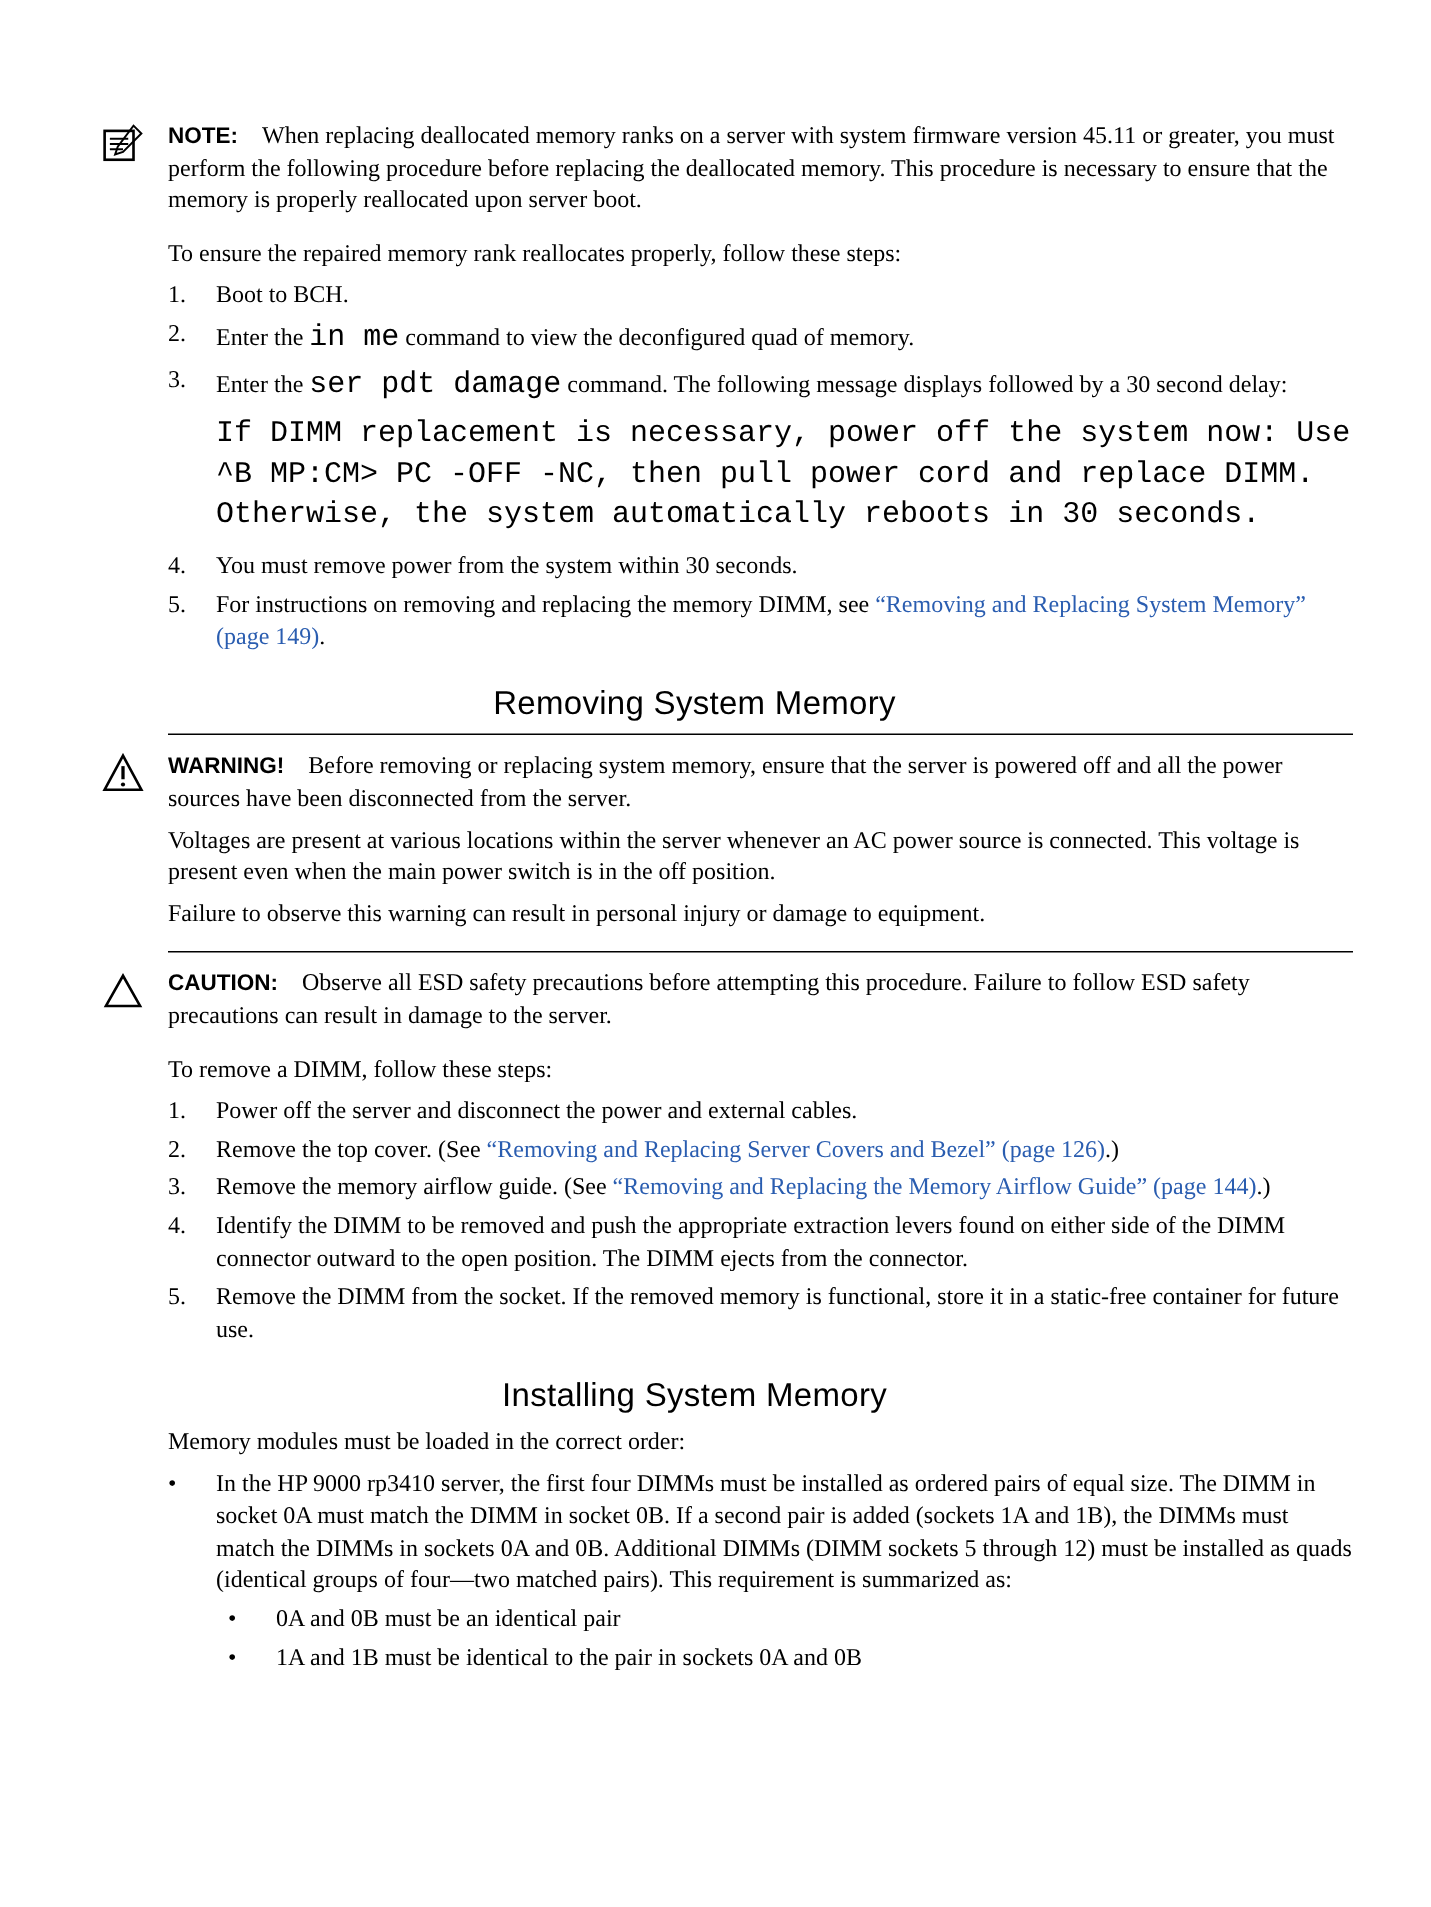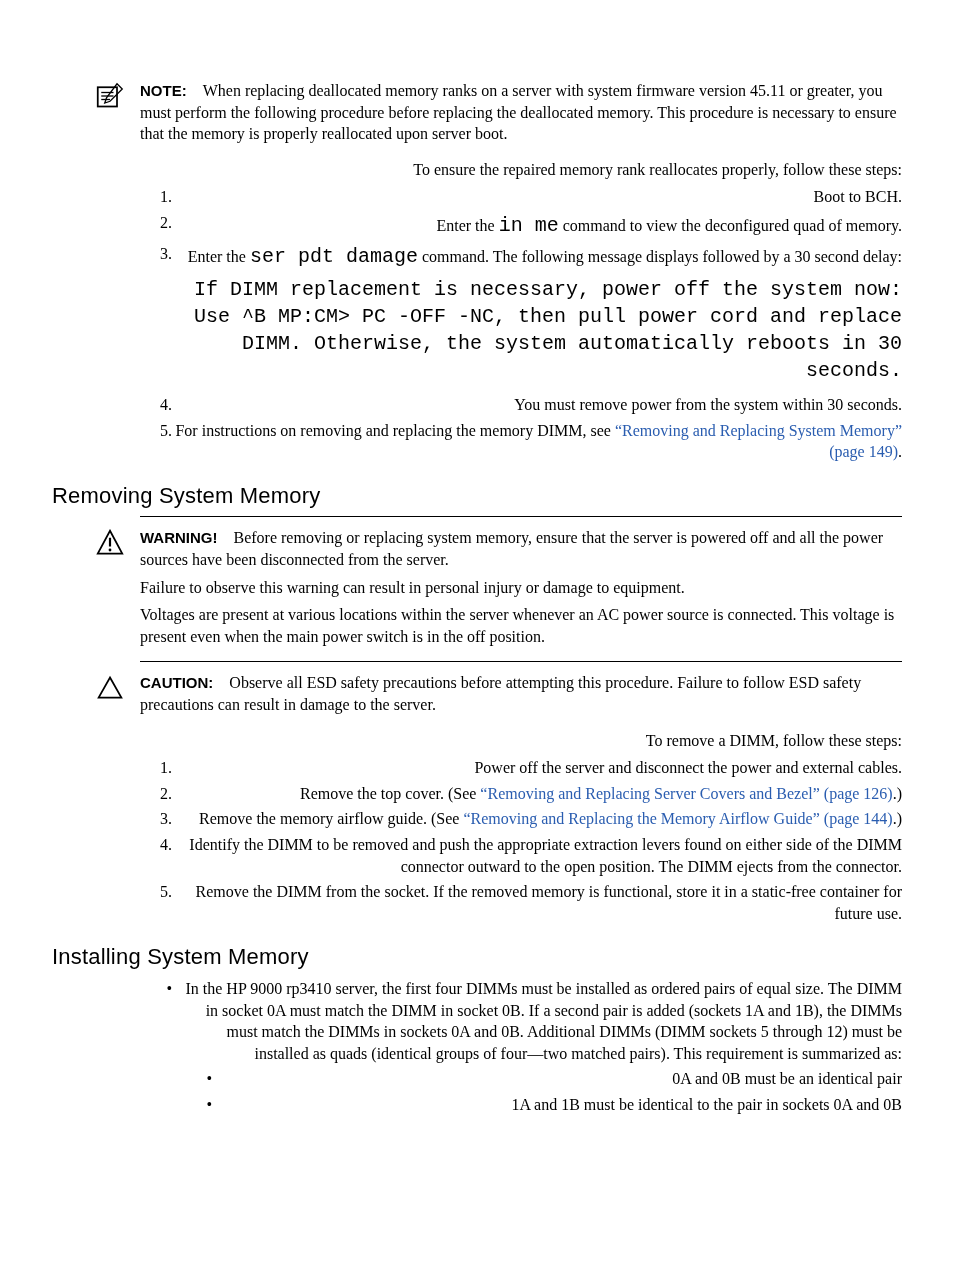--- a/index.html
+++ b/index.html
@@ -6,21 +6,21 @@
     margin: 0;
     padding: 0;
     font-family: "Palatino Linotype", "Book Antiqua", Palatino, Georgia, serif;
     color: #000;
     background: #fff;
     width: 954px;
     font-size: 16px;
     line-height: 1.35;
   }
   .page {
-    padding: 70px 52px 40px 80px;
+    padding: 70px 52px 40px 52px;
     box-sizing: border-box;
   }
   .icon-col {
     width: 60px;
     flex: 0 0 60px;
     display: flex;
     justify-content: center;
     align-items: flex-start;
     padding-top: 2px;
   }
@@ -36,21 +36,20 @@
   .note-body, .warn-body, .caution-body {
     flex: 1;
   }
   .inline-label {
     font-family: Arial, Helvetica, sans-serif;
     font-weight: bold;
     font-size: 15px;
   }
   .body-indent {
     margin-left: 60px;
-    text-align: right;
   }
   .steps {
     margin: 6px 0 14px 0;
     padding-left: 0;
     list-style: none;
   }
   .steps > li {
     display: flex;
     flex-direction: row;
     margin: 4px 0;
@@ -72,20 +71,21 @@
     margin: 6px 0 6px 0;
     line-height: 1.35;
     white-space: pre-wrap;
   }
   .h2 {
     font-family: Arial, Helvetica, sans-serif;
     font-weight: normal;
     font-size: 22px;
     margin: 18px 0 6px -28px;
     letter-spacing: 0.2px;
+    text-align: center;
   }
   hr.rule {
     border: none;
     border-top: 1px solid #000;
     margin: 4px 0 10px 60px;
   }
   .link {
     color: #2a5db0;
   }
   .bullets {
@@ -186,22 +186,22 @@
         <polygon points="16,2 30,28 2,28" fill="none" stroke="#000" stroke-width="2"></polygon>
         <line x1="16" y1="10" x2="16" y2="20" stroke="#000" stroke-width="2.5"></line>
         <circle cx="16" cy="24" r="1.6" fill="#000"></circle>
       </svg>
     </div>
     <div class="warn-body">
       <div>
         <span class="inline-label">WARNING!</span>
         &nbsp;&nbsp;&nbsp;<span>Before removing or replacing system memory, ensure that the server is powered off and all the power sources have been disconnected from the server.</span>
       </div>
+      <div style="margin-top:6px">Voltages are present at various locations within the server whenever an AC power source is connected. This voltage is present even when the main power switch is in the off position.</div>
       <div style="margin-top:6px">Failure to observe this warning can result in personal injury or damage to equipment.</div>
-      <div style="margin-top:6px">Voltages are present at various locations within the server whenever an AC power source is connected. This voltage is present even when the main power switch is in the off position.</div>
     </div>
   </div>
 
   <hr class="rule">
 
   <div class="caution-block">
     <div class="icon-col">
       <svg viewBox="0 0 32 32">
         <polygon points="16,4 29,27 3,27" fill="none" stroke="#000" stroke-width="2"></polygon>
       </svg>
@@ -238,20 +238,21 @@
       <li>
         <div class="step-num">5.</div>
         <div class="step-text">Remove the DIMM from the socket. If the removed memory is functional, store it in a static-free container for future use.</div>
       </li>
     </ol>
   </div>
 
   <div class="h2">Installing System Memory</div>
 
   <div class="body-indent">
+    <div>Memory modules must be loaded in the correct order:</div>
     <ul class="bullets">
       <li>
         <div class="bullet-mark">•</div>
         <div class="step-text">
           <span>In the HP 9000 rp3410 server, the first four DIMMs must be installed as ordered pairs of equal size. The DIMM in socket 0A must match the DIMM in socket 0B. If a second pair is added (sockets 1A and 1B), the DIMMs must match the DIMMs in sockets 0A and 0B. Additional DIMMs (DIMM sockets 5 through 12) must be installed as quads (identical groups of four—two matched pairs). This requirement is summarized as:</span>
           <ul class="bullets-inner">
             <li>
               <div class="bullet-mark">•</div>
               <div class="step-text">0A and 0B must be an identical pair</div>
             </li>

